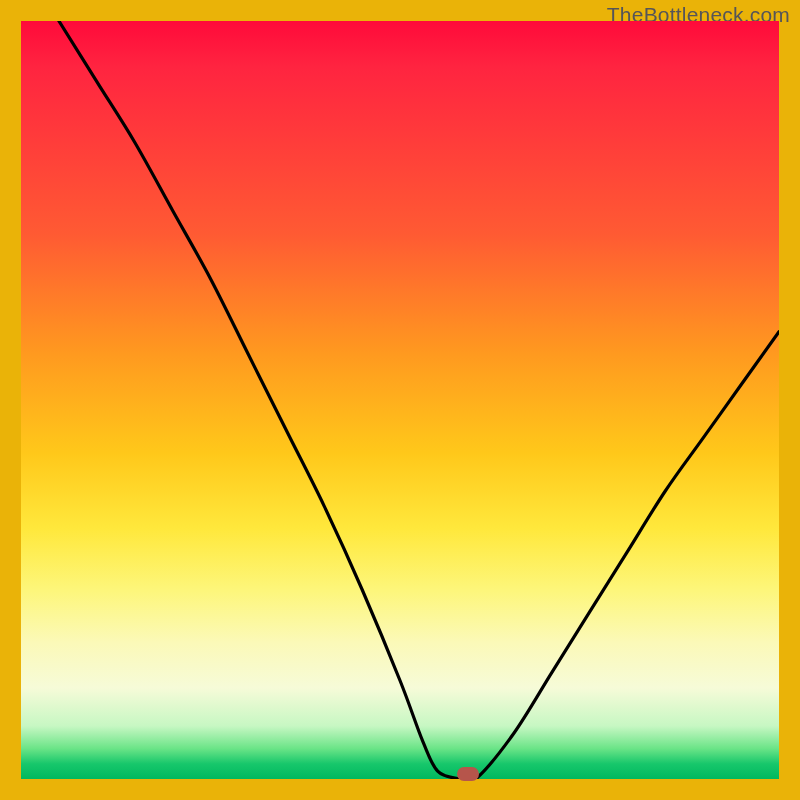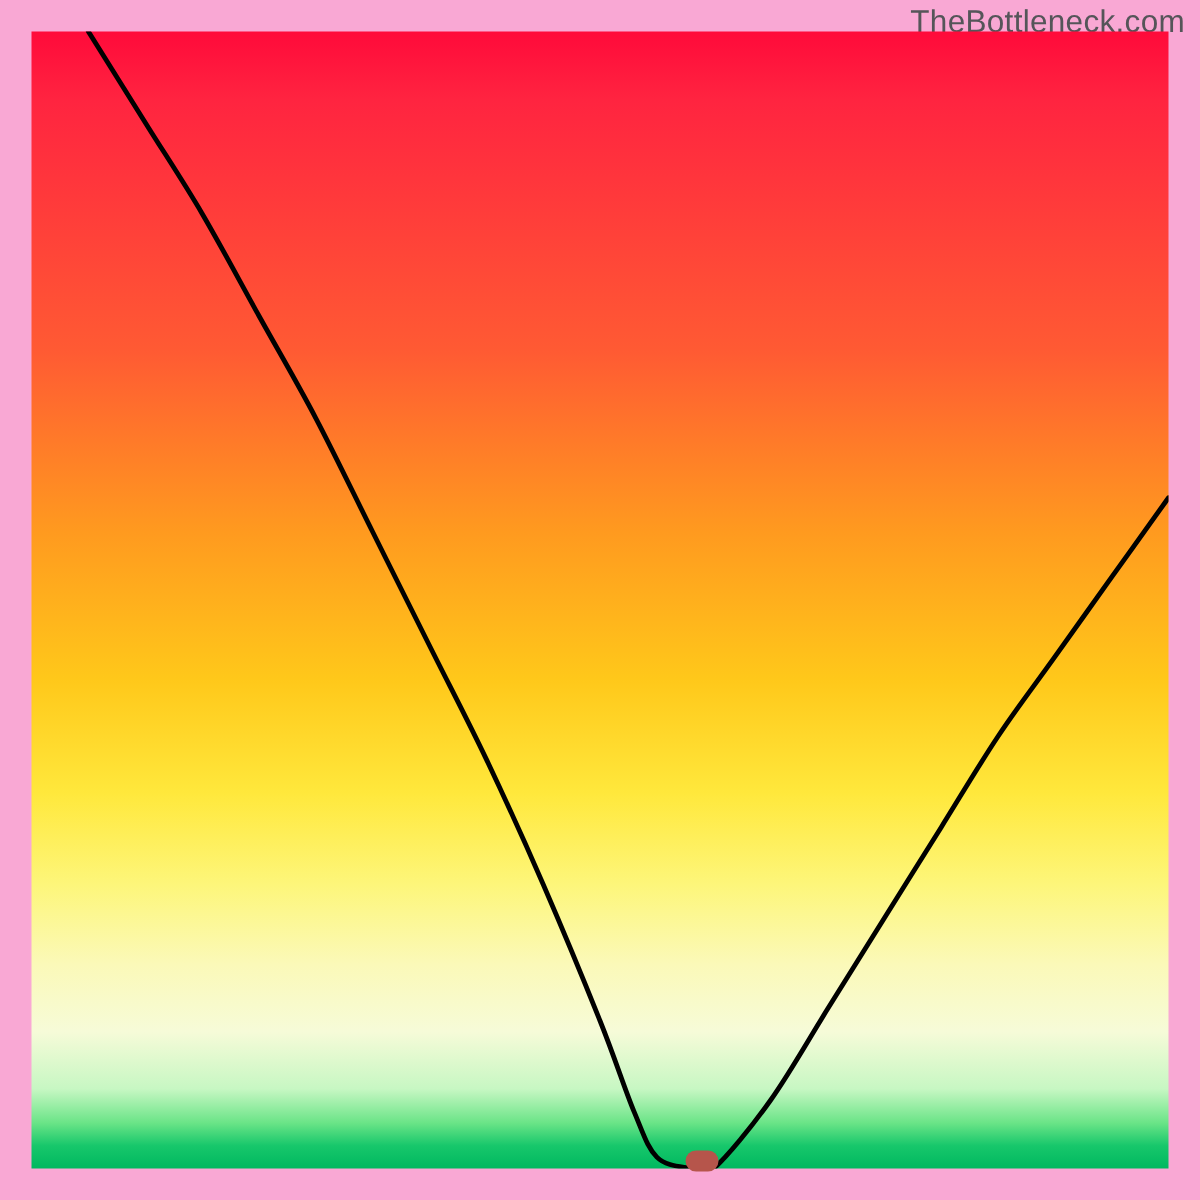--- a/index.html
+++ b/index.html
@@ -8,21 +8,21 @@
     width: 800px;
     height: 800px;
     overflow: hidden;
     background: #000;
     font-family: Arial, Helvetica, sans-serif;
   }
   .frame {
     position: relative;
     width: 800px;
     height: 800px;
-    background: #f9a8d4;
+    background: #eab308;
   }
   .plot-area {
     position: absolute;
     left: 21px;
     top: 21px;
     width: 758px;
     height: 758px;
     
     background: linear-gradient(
       to bottom,

